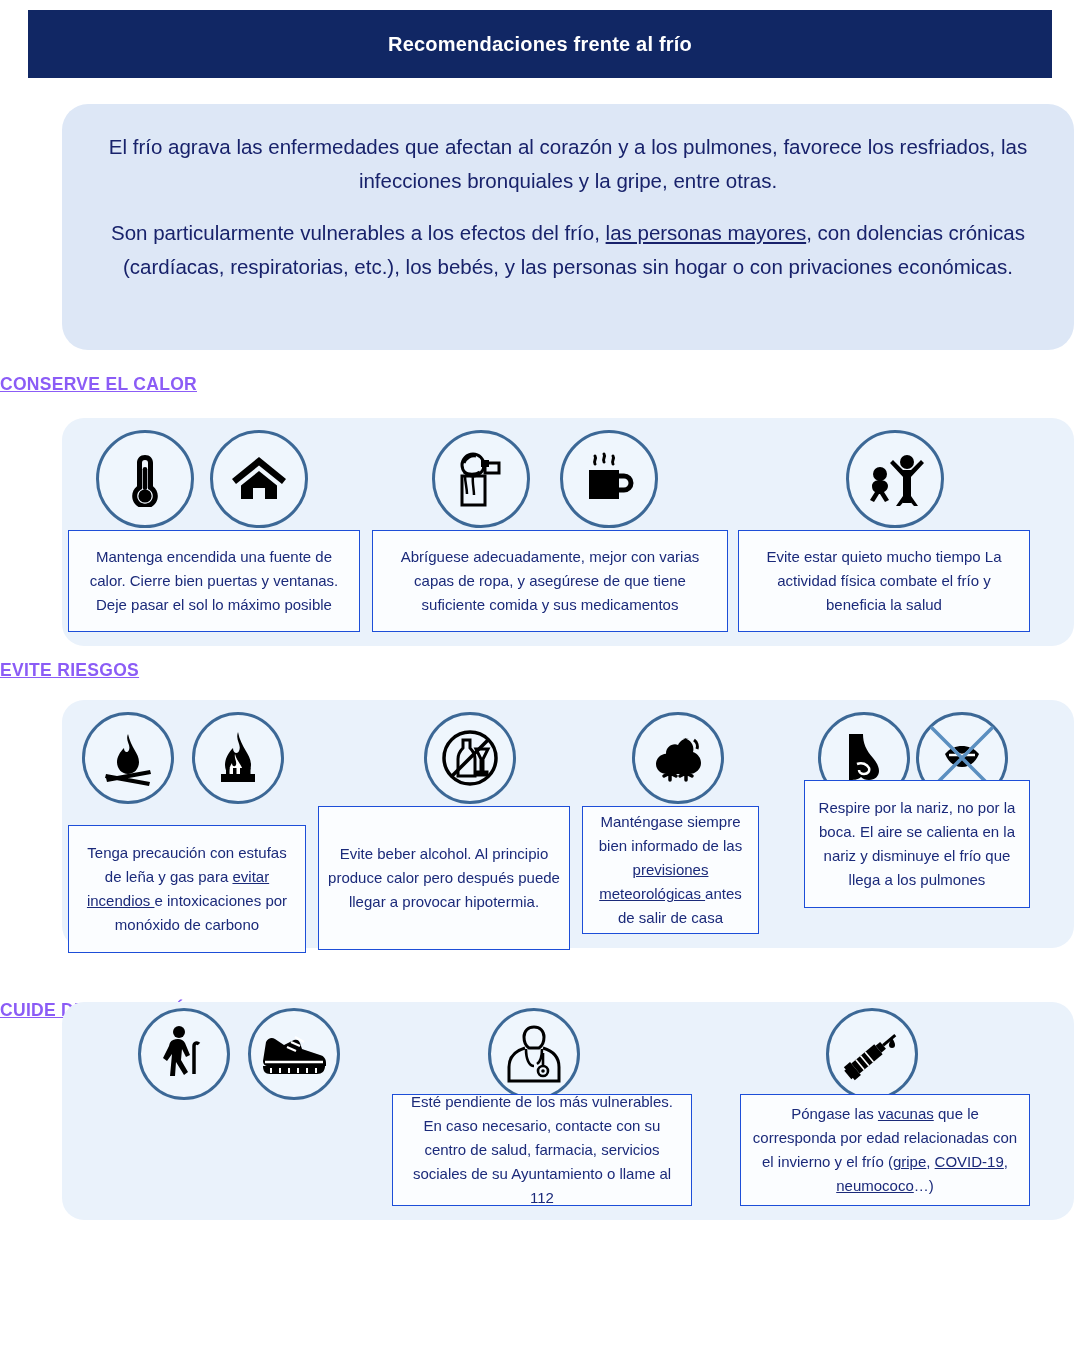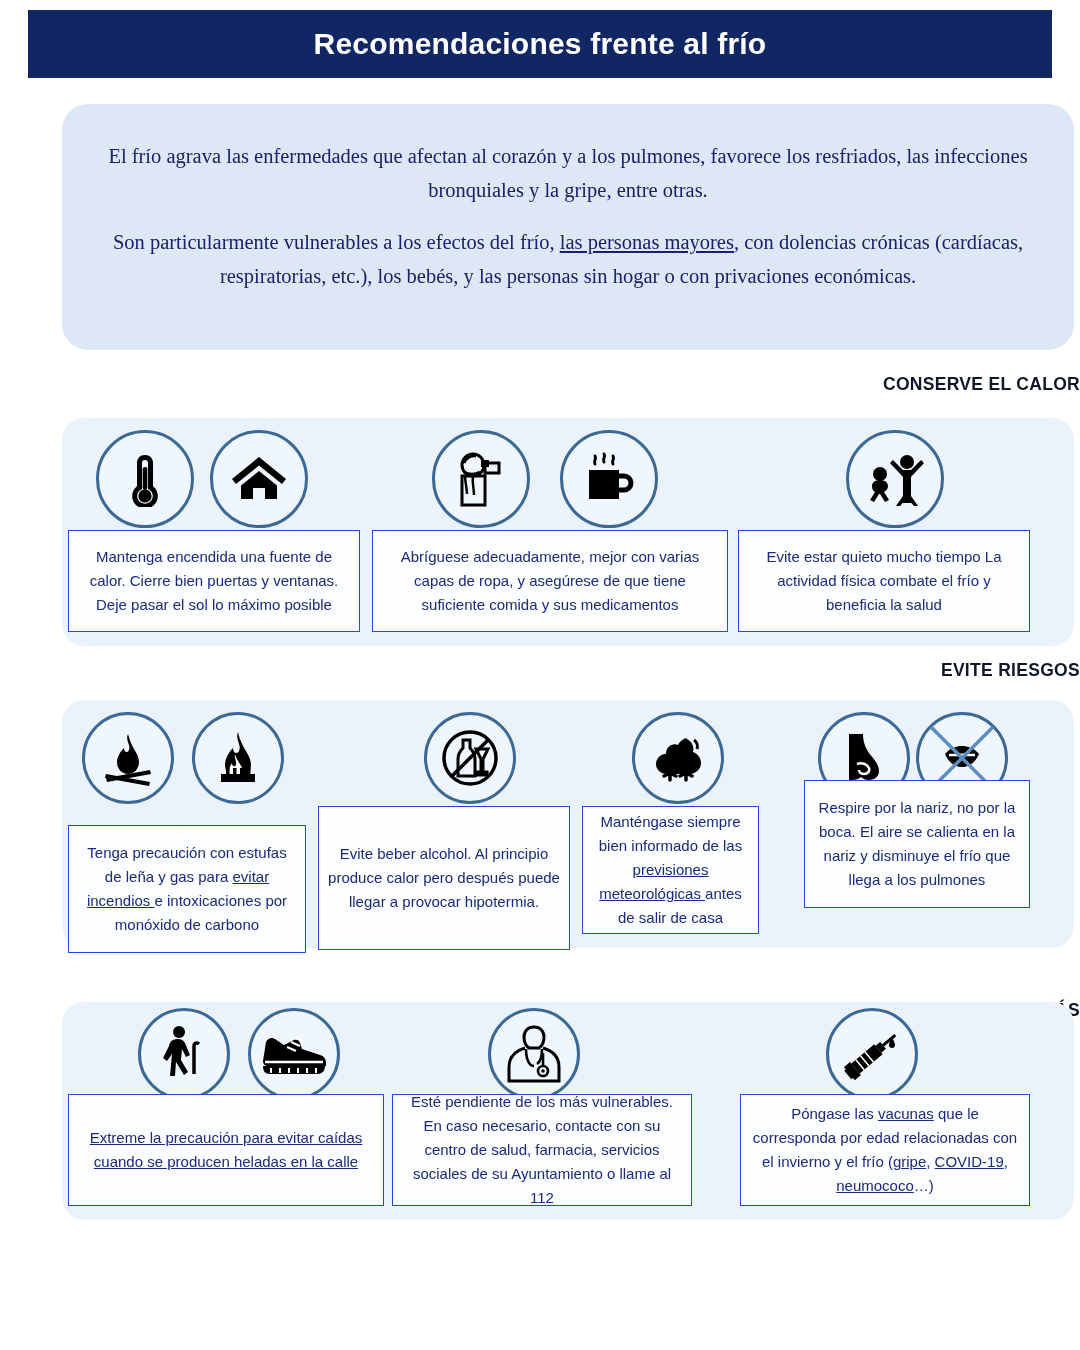--- a/index.html
+++ b/index.html
@@ -11,41 +11,40 @@
   }
   .page { position: relative; width: 1080px; height: 1350px; background:#fff; }
 
   
   .header-bar {
     position:absolute; left:28px; top:10px; width:1024px; height:68px;
     background:#112764;
     display:flex; align-items:center; justify-content:center;
   }
   .header-title {
-    color:#ffffff; font-size:30px; font-weight:bold; letter-spacing:.2px;
+    color:#ffffff; font-size:20px; font-weight:bold; letter-spacing:.2px;
     white-space:nowrap;
   }
 
   
   .intro-box {
     position:absolute; left:62px; top:104px; width:1012px; height:246px;
     background:#dde7f6; border-radius:26px;
-    padding:35px 40px 0 40px;
-    font-family:Liberation Serif, serif;
+    padding:26px 40px 0 40px;
   }
   .intro-p {
     color:#18226b; font-size:20.5px; line-height:34px; text-align:center;
   }
   .intro-p.second { margin-top:18px; }
   .u { text-decoration:underline; }
 
   
   .sec-head {
-    position:absolute; width:100%; text-align:right;
-    color:#0f172a; font-size:17.5px; font-weight:bold; letter-spacing:.3px;
+    position:absolute; width:100%; text-align:left;
+    color:#8b5cf6; font-size:17.5px; font-weight:bold; letter-spacing:.3px;text-decoration:underline;
   }
 
   
   .panel {
     position:absolute; background:#eaf2fb; border-radius:22px;
   }
 
   
   .circ {
     position:absolute; border:3px solid #3c6896; border-radius:50%;
@@ -250,23 +249,20 @@
         <rect x="2" y="22" width="8" height="17" fill="#000"></rect>
         <rect x="0" y="25" width="3" height="11" fill="#000"></rect>
         <rect x="40" y="26" width="6" height="9" fill="#000"></rect>
         <rect x="46" y="29" width="16" height="3" fill="#000"></rect>
         <path d="M16 24v13M22 24v13M28 24v13" stroke="#fff" stroke-width="1.6"></path>
       </g>
       <path d="M52 14c2 3 3 5 3 7a3 3 0 11-6 0c0-2 1-4 3-7z" fill="#000"></path>
     </svg>
   </div>
 
-  <div class="card" style="left:68px; top:1094px; width:316px; height:112px;">
-    <p><span class="u">Extreme la precaución para evitar caídas cuando se producen heladas en la calle</span></p>
-  </div>
   <div class="card" style="left:392px; top:1094px; width:300px; height:112px;">
     <p>Esté pendiente de los más vulnerables. En caso necesario, contacte con su centro de salud, farmacia, servicios sociales de su Ayuntamiento o llame al 112</p>
   </div>
   <div class="card" style="left:740px; top:1094px; width:290px; height:112px;">
     <p><span>Póngase las </span><span class="u">vacunas</span><span> que le corresponda por edad relacionadas con el invierno y el frío (</span><span class="u">gripe</span><span>, </span><span class="u">COVID-19</span><span>, </span><span class="u">neumococo</span><span>…)</span></p>
   </div>
 
   <div class="footer">
 
     <div class="cm-logo">

